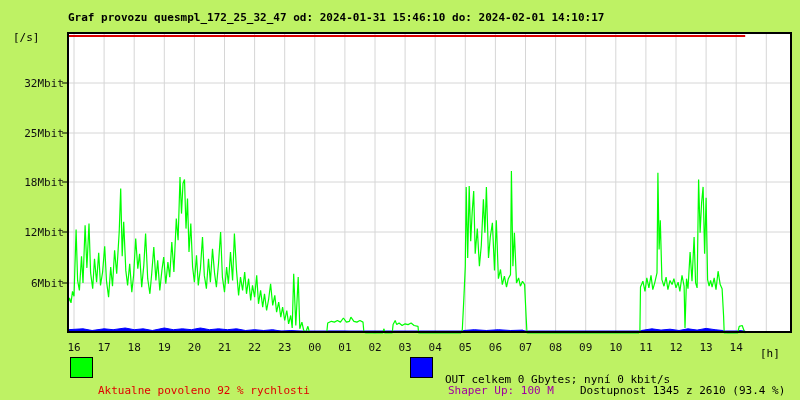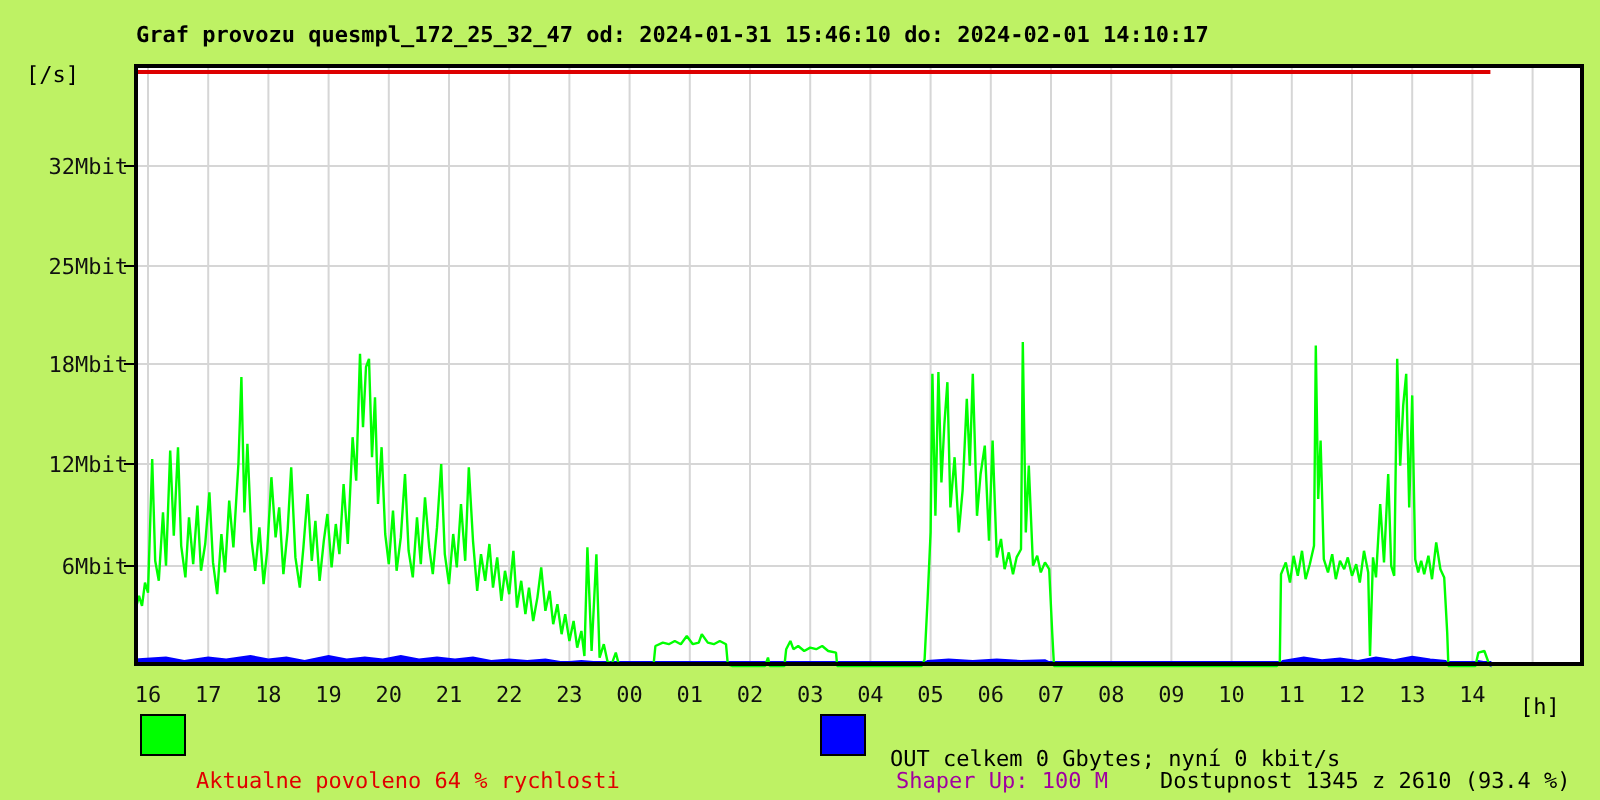--- a/index.html
+++ b/index.html
@@ -87,16 +87,16 @@
       <polygon points="68.0,331 68.0,329.7 83.0,328.8 92.1,330.5 104.1,328.8 113.1,329.7 125.2,328.0 134.2,329.7 143.2,328.8 152.3,330.5 164.3,328.0 173.3,329.7 182.4,328.8 191.4,329.7 200.4,328.0 209.5,329.7 218.5,328.8 227.5,329.7 236.5,328.8 245.6,330.5 254.6,329.7 263.6,330.5 272.7,329.7 281.7,331.3 290.7,330.5 299.8,331.3 308.8,332.2 317.8,332.2 327.7,331.3 344.9,331.3 363.9,332.2 375.0,332.6 393.1,331.7 417.1,332.2 420.2,332.6 460.8,332.6 463.8,330.5 474.3,329.7 486.4,330.5 498.4,329.7 510.5,330.5 522.5,330.1 527.0,332.2 528.5,332.6 638.4,332.6 641.4,330.5 651.9,328.8 661.0,330.1 670.0,329.2 679.0,330.5 688.0,328.8 697.1,330.1 706.1,328.4 715.1,329.7 722.7,330.5 724.8,332.2 727.2,332.6 737.7,332.6 739.2,330.5 743.7,331.3 745.2,332.6 745.2,331" fill="#0000ff" stroke="#0000ff" stroke-width="1"></polygon>
       <polyline points="68.0,303.8 69.5,297.9 71.0,302.9 72.5,291.3 74.0,296.3 76.1,229.5 77.6,280.4 79.4,290.4 81.5,256.2 83.0,282.9 85.1,225.3 86.9,267.9 89.0,223.6 90.6,272.9 92.7,288.7 94.5,258.7 96.6,282.1 98.7,252.8 100.5,285.4 102.6,272.0 104.7,246.2 106.5,281.2 108.6,297.1 110.7,267.0 112.5,286.2 114.6,250.3 116.7,273.7 119.2,232.0 120.7,188.5 122.2,256.2 123.7,221.9 125.8,270.4 127.6,285.4 129.7,263.7 131.8,292.1 133.6,275.4 135.7,238.6 137.8,268.7 139.6,253.7 141.7,287.1 143.8,265.4 145.6,233.6 147.7,278.7 149.9,293.8 151.7,273.7 153.8,247.0 155.9,280.4 157.7,260.4 159.8,290.4 161.9,270.4 163.7,257.0 165.8,283.7 167.9,262.0 169.7,277.1 171.8,242.0 173.9,272.0 176.3,218.6 178.1,240.3 180.0,176.9 181.5,213.6 183.0,183.5 184.5,179.4 186.0,228.6 187.5,198.6 189.0,252.0 190.8,223.6 192.6,267.0 194.4,282.1 196.5,255.3 198.3,285.4 200.4,268.7 202.5,237.0 204.3,275.4 206.4,288.7 208.5,258.7 210.4,282.1 212.5,248.7 214.6,273.7 216.4,287.1 218.5,263.7 220.6,232.0 222.4,277.1 224.5,292.1 226.6,267.0 228.4,283.7 230.5,252.0 232.6,280.4 234.4,233.6 236.5,270.4 238.6,295.4 240.5,277.1 242.6,290.4 244.7,272.0 246.5,293.8 248.6,278.7 250.7,300.4 252.5,285.4 254.6,297.1 256.7,275.4 258.5,303.8 260.6,290.4 262.7,307.1 264.5,293.8 266.6,310.5 268.7,298.8 270.6,283.7 272.7,305.4 274.8,295.4 276.6,312.1 278.7,302.1 280.8,317.1 282.6,307.1 284.7,320.5 286.8,310.5 288.6,323.8 290.7,315.5 292.2,328.0 293.7,273.7 295.8,325.5 298.2,277.1 299.8,328.8 301.9,322.1 303.7,330.5 305.8,332.2 307.9,326.3 309.4,332.2 311.8,332.2 313.9,332.2 326.8,332.2 327.7,323.0 331.4,321.3 334.4,322.1 337.4,320.5 340.4,322.1 343.4,318.0 346.4,322.1 349.4,321.3 350.9,317.1 353.9,321.3 356.9,322.1 359.9,320.5 363.0,322.1 363.9,332.2 366.0,333.0 382.5,333.0 384.0,328.8 384.9,333.0 392.2,333.0 393.1,324.6 395.2,320.5 396.7,324.6 399.1,323.0 402.1,325.5 405.1,323.8 408.1,324.6 411.1,323.0 414.1,325.5 418.0,326.3 418.6,333.0 420.2,333.0 460.8,333.0 462.3,329.7 463.8,299.6 465.3,266.2 466.2,186.9 467.7,257.9 469.2,186.0 470.7,241.2 472.2,211.9 473.7,191.1 475.2,253.7 477.3,228.6 479.4,266.2 481.3,245.3 483.4,199.4 484.9,232.8 486.4,186.9 488.5,257.9 490.3,237.0 492.4,222.8 494.5,270.4 496.3,220.3 498.4,278.7 500.5,269.5 502.3,284.6 504.4,276.2 506.5,287.1 508.3,278.7 510.5,274.6 511.4,171.0 512.9,266.2 514.4,232.8 516.5,282.9 518.6,277.9 520.4,286.2 522.5,281.2 524.6,284.6 526.1,316.3 527.0,333.0 528.5,333.0 638.4,333.0 639.9,331.3 640.5,287.1 642.9,281.2 645.0,291.3 646.8,277.9 648.9,287.9 651.0,275.4 652.8,289.6 654.9,282.1 657.0,272.9 657.9,172.7 659.1,249.5 660.3,220.3 661.9,279.6 664.0,286.2 666.1,277.1 667.9,289.6 670.0,280.4 672.1,284.6 673.9,278.7 676.0,287.9 678.1,282.1 679.9,291.3 682.0,275.4 684.1,286.2 685.0,328.0 686.5,278.7 688.0,288.7 690.1,252.0 692.0,281.2 694.1,237.0 695.6,282.9 697.1,287.9 698.6,179.4 700.1,232.8 701.6,202.7 703.1,186.9 704.6,253.7 706.1,197.7 707.6,279.6 709.1,286.2 710.6,280.4 712.1,287.1 714.2,277.9 716.0,289.6 718.1,271.2 720.2,284.6 722.1,288.7 723.6,316.3 724.2,333.0 725.7,333.0 737.7,333.0 739.2,326.3 742.2,325.5 744.6,332.2 745.2,333.0" fill="none" stroke="#00ff00" stroke-width="1.2" stroke-linejoin="bevel"></polyline>
       <rect x="68" y="33" width="723" height="299" fill="none" stroke="#000" stroke-width="2"></rect>
     </svg>
 
   <div class="swatch" style="left: 70px; top: 357px; background-color: rgb(0, 255, 0);"></div>
 
   <div class="swatch" style="left: 410px; top: 357px; background-color: rgb(0, 0, 255);"></div>
   <div class="t" style="left:445px;top:361px;margin-top:12px;">OUT celkem 0 Gbytes; nyní 0 kbit/s</div>
 
-  <div class="t" style="left: 98px; top: 384px; color: rgb(224, 0, 0);">Aktualne povoleno 64 % rychlosti</div>
+  <div class="t" style="left: 98px; top: 384px; color: rgb(224, 0, 0);">Aktualne povoleno 92 % rychlosti</div>
   <div class="t" style="left: 448px; top: 384px; color: rgb(160, 0, 160);">Shaper Up: 100 M</div>
   <div class="t" style="left:580px;top:384px;">Dostupnost 1345 z 2610 (93.4 %)</div>
 </div>
 
 </body></html>

